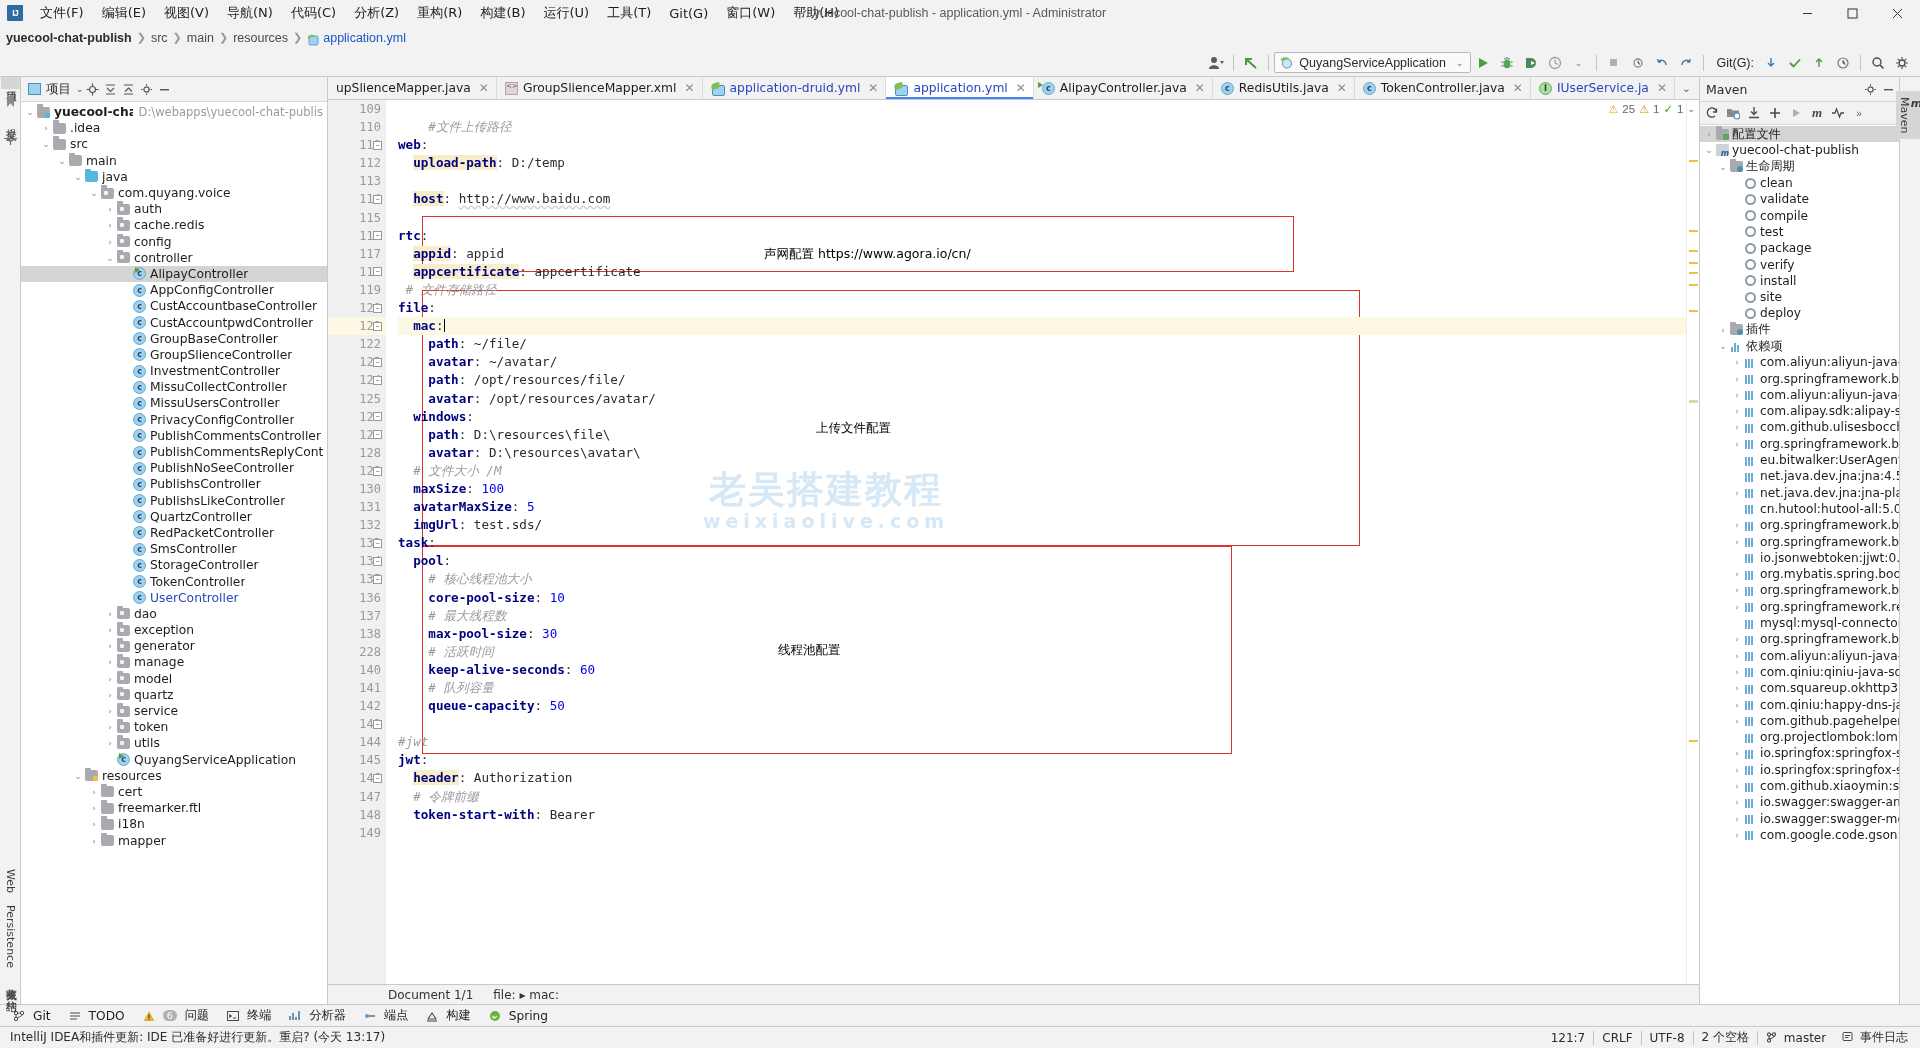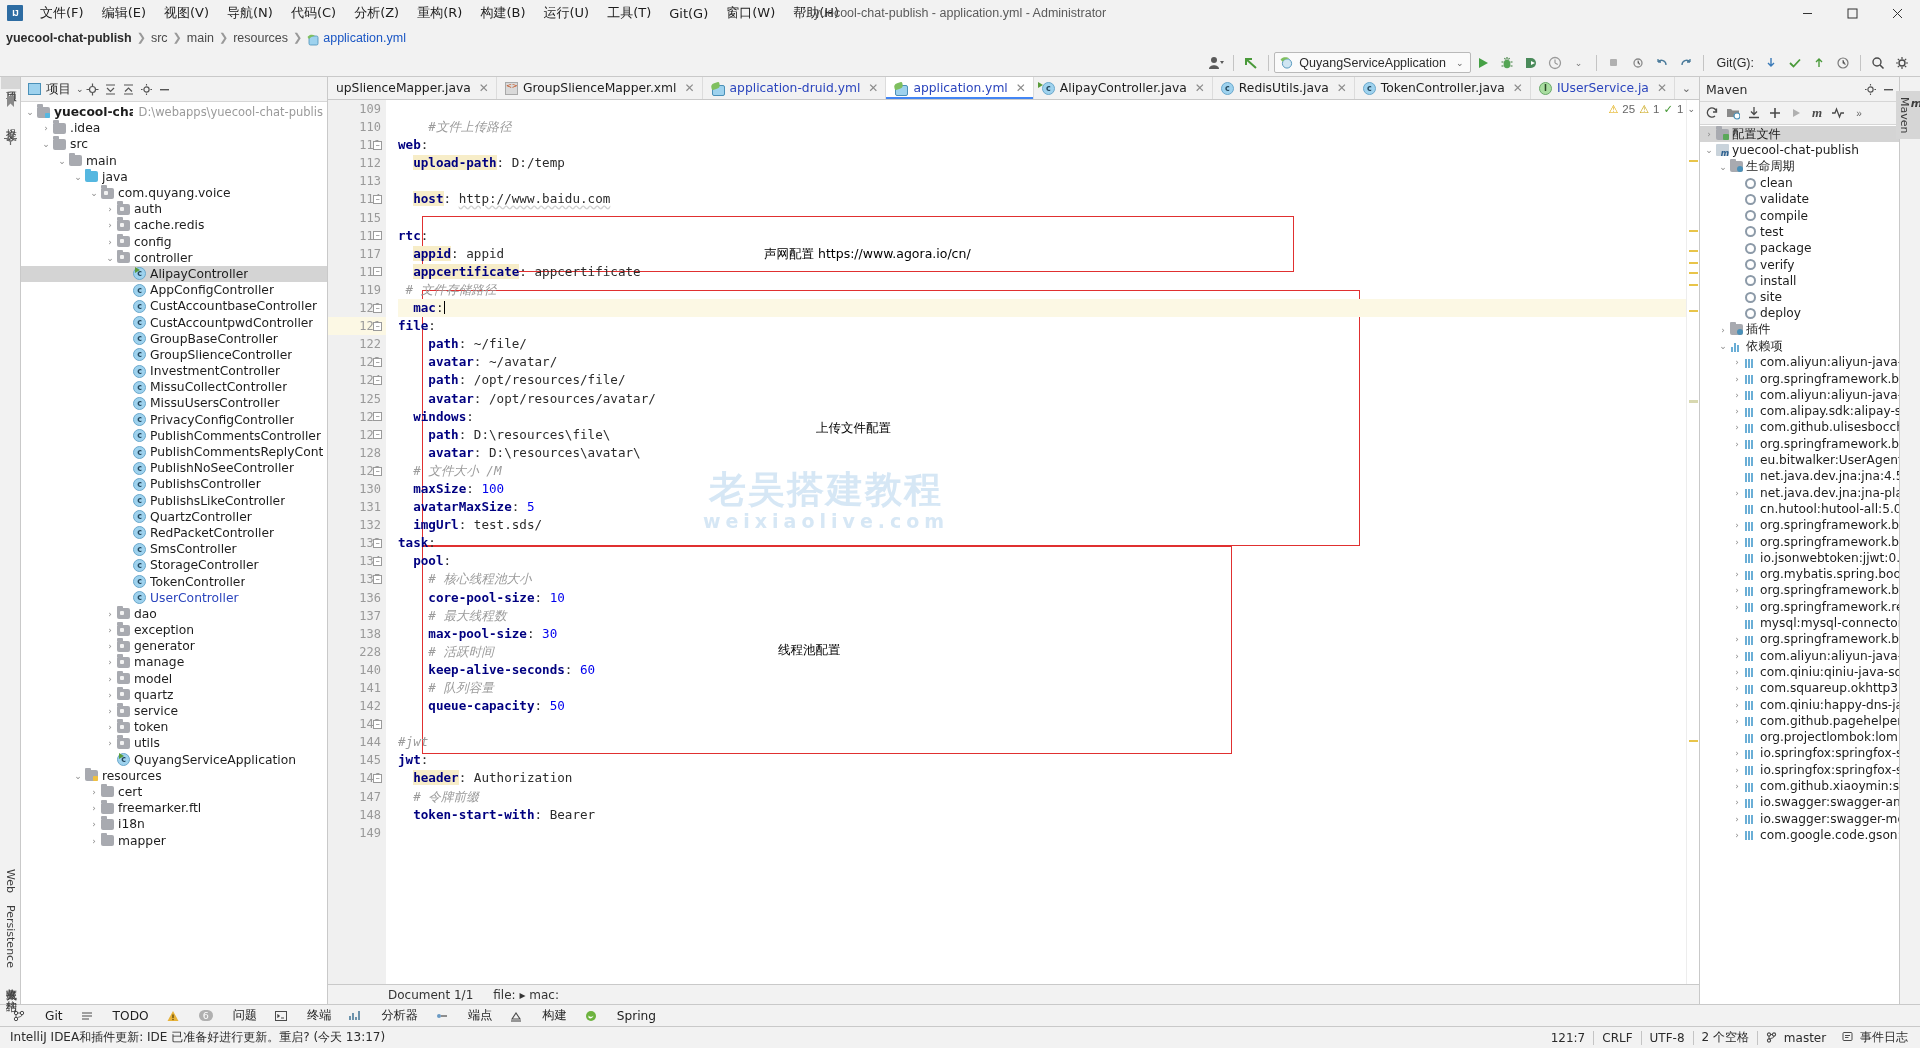--- a/index.html
+++ b/index.html
@@ -258,21 +258,21 @@
   .editor-status {
     height: 20px; background: #f2f2f2; border-top: 1px solid #c9c9c9;
     display: flex; align-items: center; gap: 20px; padding-left: 60px;
     font-size: 12px; color: #333; flex: none; font-family: "DejaVu Sans", sans-serif;
   }
   .toolwin-bar {
     height: 22px; background: #f2f2f2; border-top: 1px solid #c9c9c9;
     display: flex; align-items: center; flex: none; padding-left: 5px; gap: 2px;
   }
   .tw {
-    display: flex; align-items: center; gap: 20px; padding: 2px 8px;
+    display: flex; align-items: center; gap: 8px; padding: 2px 8px;
     font-size: 12.2px; color: #1d1d1d; font-family: "DejaVu Sans", sans-serif;
   }
   .tw .badge {
     background: #b0b0b0; color: #fff; border-radius: 7px; font-size: 9.5px;
     padding: 0 4px; min-width: 13px; text-align: center;
   }
   .statusbar {
     height: 22px; background: #f2f2f2; border-top: 1px solid #c9c9c9;
     display: flex; align-items: center; font-size: 12px; color: #2b2b2b;
     flex: none; padding: 0 4px; font-family: "DejaVu Sans", sans-serif;
@@ -979,22 +979,22 @@
             <div class="cline" style="position: relative; z-index: 2;"><span class="v">    </span><span class="cmt">#文件上传路径</span></div>
             <div class="cline" style="position: relative; z-index: 2;"><span class="k">web</span><span class="v">:</span></div>
             <div class="cline" style="position: relative; z-index: 2;"><span class="v">  </span><span class="hlk">upload-path</span><span class="v">: D:/temp</span></div>
             <div class="cline" style="position: relative; z-index: 2;"></div>
             <div class="cline" style="position: relative; z-index: 2;"><span class="v">  </span><span class="hlk">host</span><span class="v">: </span><span class="v url-und">http://www.baidu.com</span></div>
             <div class="cline" style="position: relative; z-index: 2;"></div>
             <div class="cline" style="position: relative; z-index: 2;"><span class="k">rtc</span><span class="v">:</span></div>
             <div class="cline" style="position: relative; z-index: 2;"><span class="v">  </span><span class="hlk">appid</span><span class="v">: appid</span></div>
             <div class="cline" style="position: relative; z-index: 2;"><span class="v">  </span><span class="hlk">appcertificate</span><span class="v">: appcertificate</span></div>
             <div class="cline" style="position: relative; z-index: 2;"><span class="cmt"> # </span><span class="cmt">文件存储路径</span></div>
+            <div class="cline" style="position: relative; z-index: 2;"><span class="k">file</span><span class="v">:</span></div>
             <div class="cline hl" style="position: relative; z-index: 2;"><span class="v">  </span><span class="k">mac</span><span class="v">:</span><span class="caret"></span></div>
-            <div class="cline" style="position: relative; z-index: 2;"><span class="k">file</span><span class="v">:</span></div>
             <div class="cline" style="position: relative; z-index: 2;"><span class="v">    </span><span class="k">path</span><span class="v">: ~/file/</span></div>
             <div class="cline" style="position: relative; z-index: 2;"><span class="v">    </span><span class="k">avatar</span><span class="v">: ~/avatar/</span></div>
             <div class="cline" style="position: relative; z-index: 2;"><span class="v">    </span><span class="k">path</span><span class="v">: /opt/resources/file/</span></div>
             <div class="cline" style="position: relative; z-index: 2;"><span class="v">    </span><span class="k">avatar</span><span class="v">: /opt/resources/avatar/</span></div>
             <div class="cline" style="position: relative; z-index: 2;"><span class="v">  </span><span class="k">windows</span><span class="v">:</span></div>
             <div class="cline" style="position: relative; z-index: 2;"><span class="v">    </span><span class="k">path</span><span class="v">: D:\resources\file\</span></div>
             <div class="cline" style="position: relative; z-index: 2;"><span class="v">    </span><span class="k">avatar</span><span class="v">: D:\resources\avatar\</span></div>
             <div class="cline" style="position: relative; z-index: 2;"><span class="cmt">  # </span><span class="cmt">文件大小 /M</span></div>
             <div class="cline" style="position: relative; z-index: 2;"><span class="v">  </span><span class="k">maxSize</span><span class="v">: </span><span class="num">100</span></div>
             <div class="cline" style="position: relative; z-index: 2;"><span class="v">  </span><span class="k">avatarMaxSize</span><span class="v">: </span><span class="num">5</span></div>

